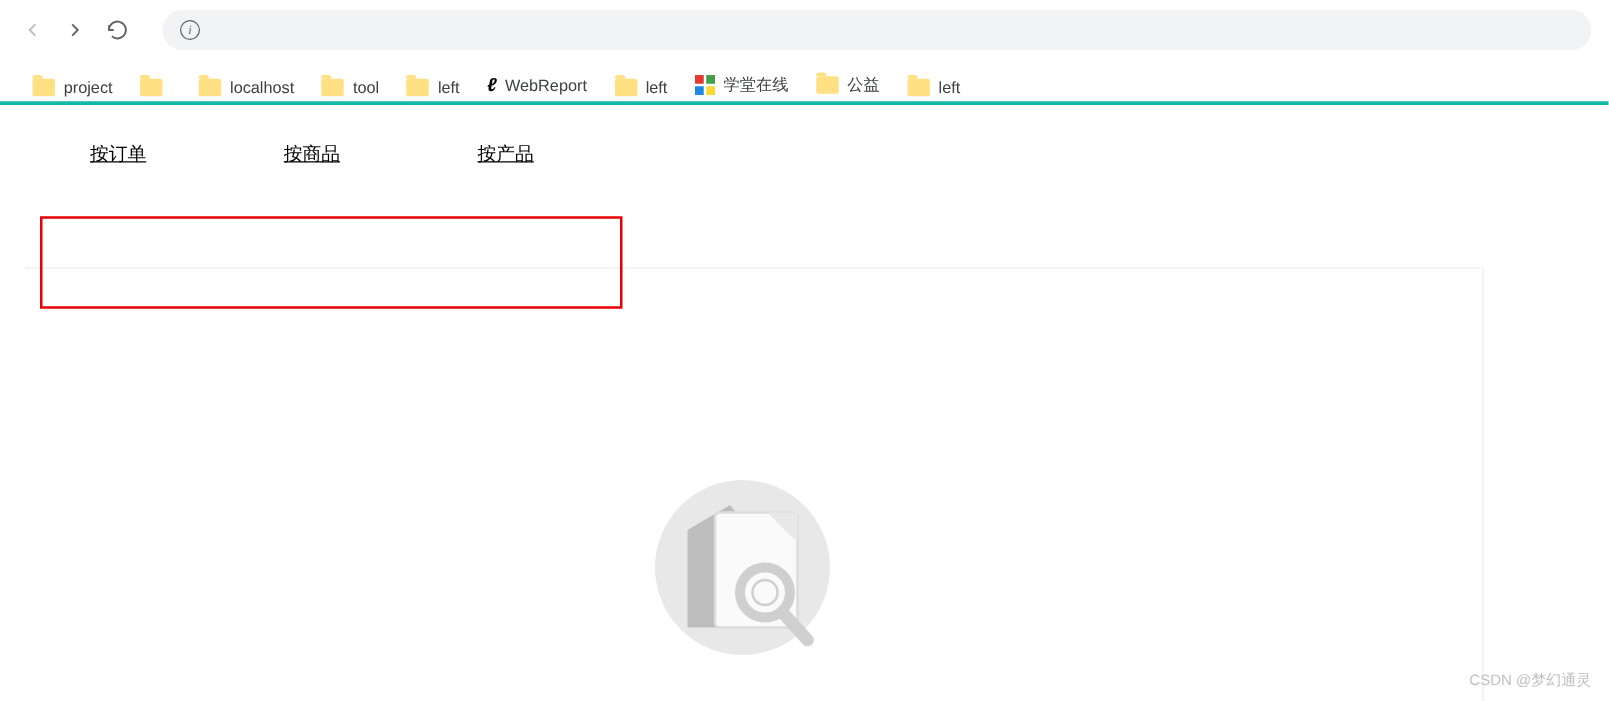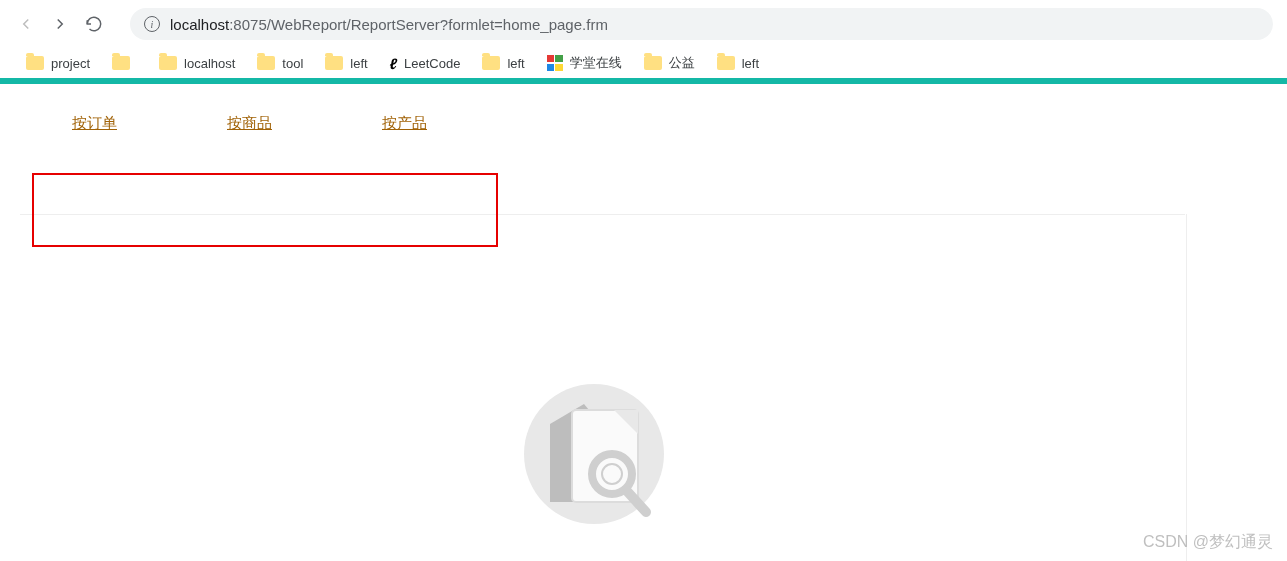--- a/index.html
+++ b/index.html
@@ -7,40 +7,40 @@
 
     .browser-toolbar { height: 48px; display: flex; align-items: center; padding: 0 14px; gap: 10px; }
     .nav-btn { width: 24px; height: 24px; display: flex; align-items: center; justify-content: center; color: #5f6368; cursor: pointer; font-size: 18px; }
     .nav-btn.disabled { color: #bdbdbd; }
     .reload-btn { width: 24px; height: 24px; display: flex; align-items: center; justify-content: center; color: #5f6368; cursor: pointer; }
     .address-bar { flex: 1; height: 32px; border-radius: 16px; background: #f1f3f4; display: flex; align-items: center; padding: 0 14px; margin-left: 14px; color: #202124; font-size: 15px; gap: 10px; }
     .info-icon { width: 16px; height: 16px; border: 1.5px solid #5f6368; border-radius: 50%; display: flex; align-items: center; justify-content: center; font-size: 10px; font-style: italic; color: #5f6368; font-family: Georgia, serif; }
     .url-host { color: #202124; }
     .url-rest { color: #5f6368; }
 
-    .bookmarks-bar { height: 36px; display: flex; align-items: center; padding: 0 20px; gap: 10px; border-bottom: 6px solid #14b8a6; }
+    .bookmarks-bar { height: 36px; display: flex; align-items: flex-end; padding: 0 20px; gap: 10px; border-bottom: 3px solid #14b8a6; }
     .bookmark { display: flex; align-items: center; gap: 7px; color: #3c4043; font-size: 13px; padding: 4px 6px; cursor: pointer; border-radius: 4px; }
     .folder-icon { width: 18px; height: 14px; background: #ffe082; border-radius: 2px; position: relative; }
     .folder-icon::before { content: ''; position: absolute; top: -3px; left: 0; width: 8px; height: 3px; background: #ffe082; border-radius: 2px 2px 0 0; }
     .leetcode-icon { font-weight: bold; font-size: 15px; color: #000; display: inline-block; transform: skewX(-10deg); }
     .xuetang-icon { width: 16px; height: 16px; display: grid; grid-template-columns: 1fr 1fr; grid-template-rows: 1fr 1fr; gap: 1.5px; }
     .xuetang-icon span:nth-child(1){background:#e53935;} .xuetang-icon span:nth-child(2){background:#43a047;} .xuetang-icon span:nth-child(3){background:#1e88e5;} .xuetang-icon span:nth-child(4){background:#fdd835;}
 
     .page-content { position: relative; padding-top: 30px; }
     .tab-row { display: flex; padding-left: 72px; gap: 110px; }
-    .tab-link { color: #a16207; text-decoration: underline; font-size: 15px; cursor: pointer; }
+    .tab-link { color: #000000; text-decoration: underline; font-size: 15px; cursor: pointer; }
 
     .red-box { position: absolute; left: 32px; top: 89px; width: 466px; height: 74px; border: 2px solid #e60000; background: transparent; }
     .row-sep { position: absolute; left: 20px; top: 130px; width: 1165px; height: 1px; background: #eeeeee; }
     .right-sep { position: absolute; left: 1186px; top: 130px; width: 1px; height: 410px; background: #eeeeee; }
 
     .empty-state { position: absolute; left: 0; right: 100px; top: 290px; text-align: center; }
     .empty-svg { display: block; margin: 0 auto; }
 
-    .watermark { position: absolute; right: 14px; bottom: 8px; color: #bfbfbf; font-size: 16px; }
+    .watermark { position: absolute; right: 14px; bottom: 8px; color: #bfbfbf; font-size: 12px; }
   </style>
 </head>
 <body>
 
 <div class="browser-toolbar">
   <div class="nav-btn disabled">
     <svg width="18" height="18" viewBox="0 0 24 24" fill="none" stroke="#bdbdbd" stroke-width="2">
         <polyline points="15 18 9 12 15 6"></polyline>
         <line x1="9" y1="12" x2="21" y2="12" stroke="none"></line>
       </svg>
@@ -53,23 +53,20 @@
   </div>
   <div class="reload-btn">
     <svg width="18" height="18" viewBox="0 0 24 24" fill="none" stroke="#5f6368" stroke-width="2">
         <path d="M3 12a9 9 0 1 1 3 6.7"></path>
         <polyline points="3 18 3 12 9 12" stroke="none"></polyline>
         <polyline points="3 7 3 12 8 12" fill="none"></polyline>
       </svg>
   </div>
   <div class="address-bar">
     <span class="info-icon">i</span>
-    <span>
-      <span class="url-host">localhost</span><span class="url-rest">:8075/WebReport/ReportServer?formlet=home_page.frm</span>
-    </span>
   </div>
 </div>
 
 <div class="bookmarks-bar">
   <div class="bookmark">
       <span class="folder-icon"></span>
       <span>project</span>
     </div>
   <div class="bookmark">
       <span class="folder-icon"></span>
@@ -82,21 +79,21 @@
   <div class="bookmark">
       <span class="folder-icon"></span>
       <span>tool</span>
     </div>
   <div class="bookmark">
       <span class="folder-icon"></span>
       <span>left</span>
     </div>
   <div class="bookmark">
       <span class="leetcode-icon">ℓ</span>
-      <span>LeetCode</span>
+      <span>WebReport</span>
     </div>
   <div class="bookmark">
       <span class="folder-icon"></span>
       <span>left</span>
     </div>
   <div class="bookmark">
       <span class="xuetang-icon">
         <span></span>
         <span></span>
         <span></span>

